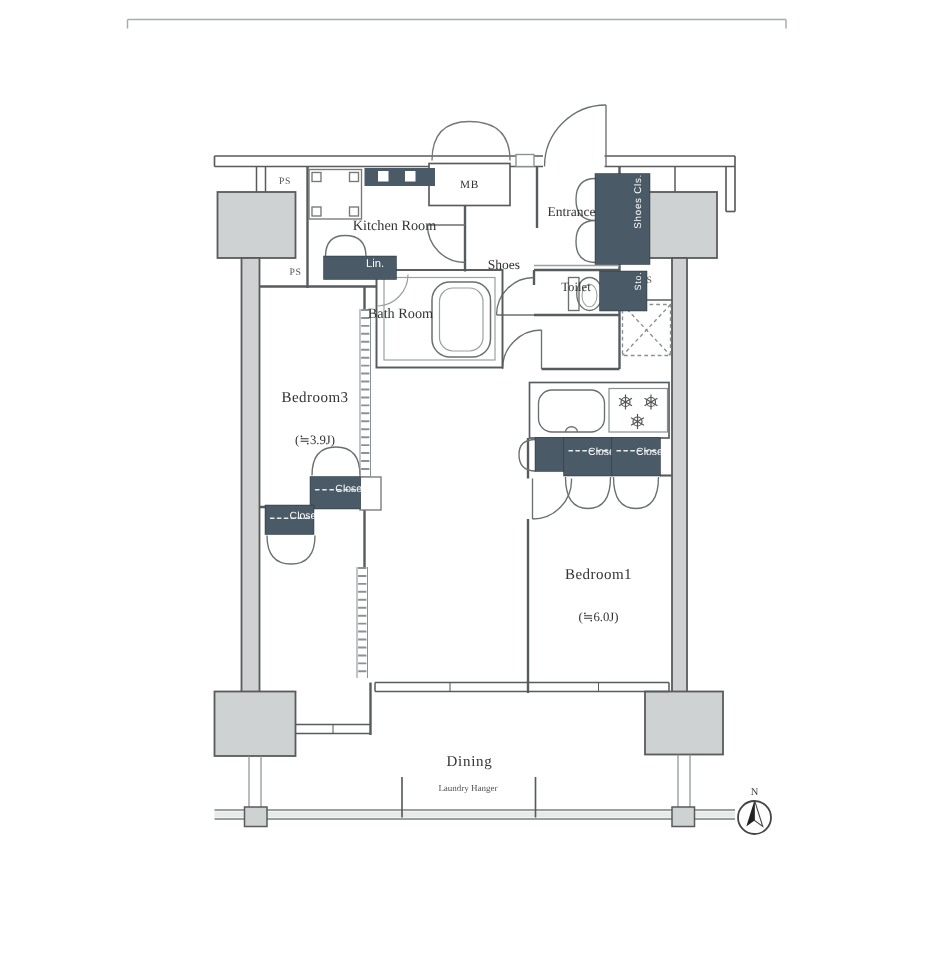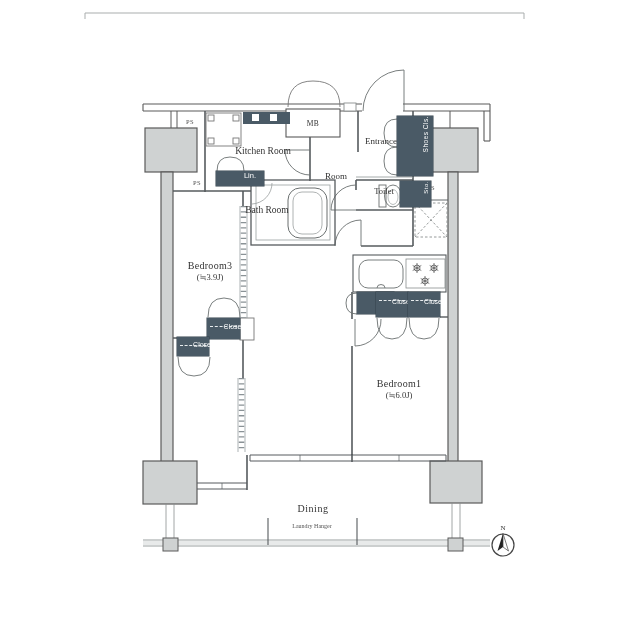--- a/index.html
+++ b/index.html
@@ -2,21 +2,21 @@
 <html><head>
 <meta charset="utf-8">
 <style>
   html,body{margin:0;padding:0;background:#fff;}
   .canvas{position:relative;width:628px;height:640px;background:#ffffff;overflow:hidden;
           font-family:"Liberation Serif","DejaVu Serif",serif;color:#2b2b2b;}
   .canvas svg{position:absolute;left:0;top:0;}
   .lbl{position:absolute;transform:translate(-50%,-50%);white-space:nowrap;text-align:center;color:#333;}
   .blk{position:absolute;text-align:center;color:#333;}
   .room-name{font-size:10px;letter-spacing:.3px;}
-  .room-size{font-size:8.5px;margin-top:1px;}
+  .room-size{font-size:8.5px;margin-top:17px;}
   .badge{position:absolute;background:#4a5a66;color:#fff;display:flex;align-items:flex-start;justify-content:center;
          font-family:"Liberation Sans","DejaVu Sans",sans-serif;box-shadow:0 0 0 .5px #32404a;padding-left:20px;}
   .badge .vtxt{writing-mode:vertical-rl;transform:rotate(180deg);letter-spacing:.5px;}
   .closet-badge::before{content:"";position:absolute;left:3px;right:3px;top:8px;border-top:1px dashed #e8ecee;}
   .tiny{font-size:6.5px;color:#555;letter-spacing:.4px;}
 </style>
 </head>
 <body>
 
 <div class="canvas">
@@ -225,21 +225,21 @@
   </g>
 </svg>
 
 <div class="lbl tiny" style="left:190px;top:121px;">PS</div>
 <div class="lbl tiny" style="left:197px;top:182px;">PS</div>
 <div class="lbl tiny" style="left:431px;top:187px;">PS</div>
 <div class="lbl" style="left:313px;top:123px;font-size:7.5px;letter-spacing:.5px;">MB</div>
 
 <div class="blk" style="left:233px;top:145px;width:60px;font-size:9.5px;line-height:1.3;">Kitchen Room</div>
 <div class="blk" style="left:245px;top:204px;width:44px;font-size:9.5px;line-height:1.3;">Bath Room</div>
-<div class="lbl" style="left:336px;top:176px;font-size:9px;">Room</div>
+<div class="lbl" style="left:336px;top:176px;font-size:9px;">Shoes</div>
 <div class="lbl" style="left:381px;top:141px;font-size:9px;text-align:right;">Entrance</div>
 <div class="lbl" style="left:384px;top:191px;font-size:8.5px;font-family:Liberation Serif, serif;">Toilet</div>
 
 <div class="blk" style="left:354px;top:378px;width:90px;">
   <div class="room-name">Bedroom1</div>
   <div class="room-size">(≒6.0J)</div>
 </div>
 <div class="blk" style="left:165px;top:260px;width:90px;">
   <div class="room-name">Bedroom3</div>
   <div class="room-size">(≒3.9J)</div>

